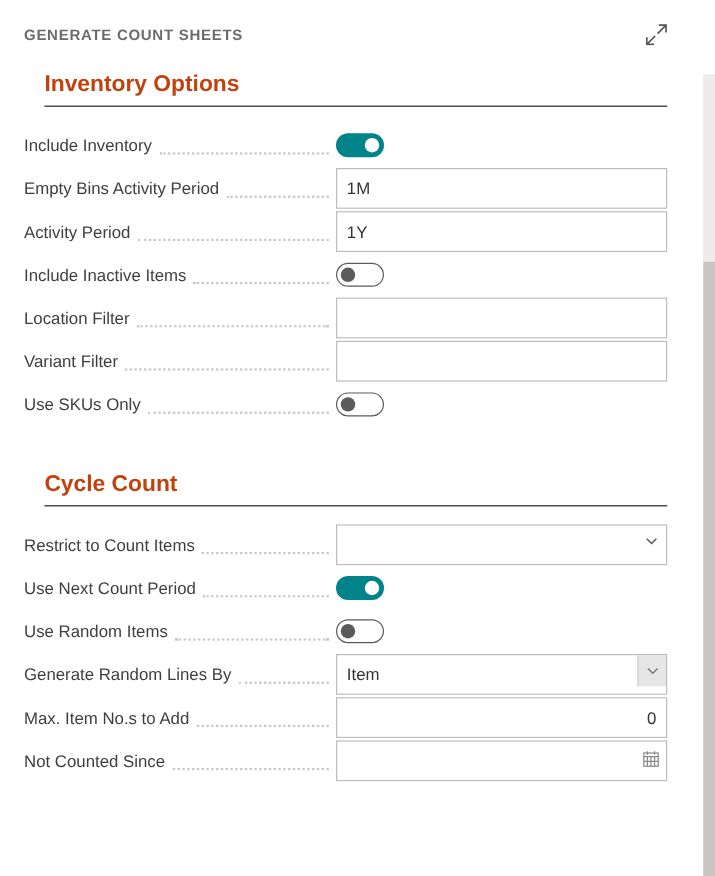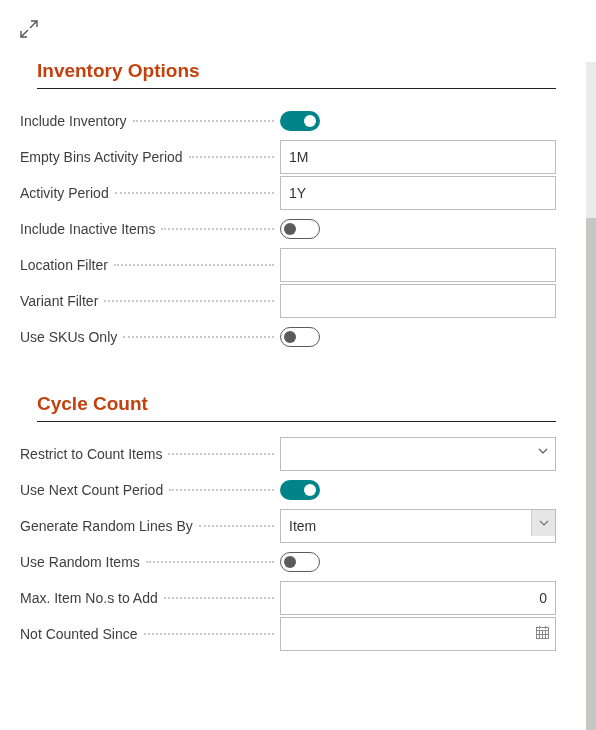--- a/index.html
+++ b/index.html
@@ -61,21 +61,21 @@
   .section-gap { height: 38px; }
   .fields { margin-top: 14px; }
   .row {
     display: flex;
     align-items: center;
     height: 36px;
   }
   .label-col {
     width: 260px;
     display: flex;
-    align-items: center;
+    align-items: flex-end;
     white-space: nowrap;
     overflow: hidden;
   }
   .label-text {
     color: #3e3e3e;
     font-size: 14px;
   }
   .dots {
     flex: 1;
     margin: 0 6px;
@@ -151,20 +151,21 @@
     transform: translateY(-50%);
     pointer-events: none;
   }
 </style>
 </head>
 <body>
 
 <div class="container">
 
   <div class="header-row">
+    <div class="page-title">GENERATE COUNT SHEETS</div>
     <div class="expand-icon">
       <svg width="18" height="18" viewBox="0 0 18 18" stroke="#555" stroke-width="1.4" fill="none">
         <path d="M11 1 H17 V7"></path>
           <path d="M17 1 L10 8"></path>
         <path d="M7 17 H1 V11"></path>
           <path d="M1 17 L8 10"></path>
       </svg>
     </div>
   </div>
 
@@ -279,44 +280,44 @@
       </div>
       <div class="ctrl-col">
         <div class="toggle on">
             <div class="knob"></div>
           </div>
       </div>
     </div>
 
     <div class="row">
       <div class="label-col">
+        <span class="label-text">Use Random Items</span>
+        <span class="dots"></span>
+      </div>
+      <div class="ctrl-col">
+        <div class="toggle off">
+            <div class="knob"></div>
+          </div>
+      </div>
+    </div>
+
+    <div class="row">
+      <div class="label-col">
         <span class="label-text">Generate Random Lines By</span>
         <span class="dots"></span>
       </div>
       <div class="ctrl-col">
         <div class="select-wrap">
           <input class="select" type="text" readonly="" value="Item" style="">
           <div class="chev shaded">
             <svg width="12" height="12" viewBox="0 0 12 12" stroke="#777" stroke-width="1.2" fill="none">
                 <path d="M2 4 L6 8 L10 4"></path>
               </svg>
           </div>
         </div>
-      </div>
-    </div>
-
-    <div class="row">
-      <div class="label-col">
-        <span class="label-text">Use Random Items</span>
-        <span class="dots"></span>
-      </div>
-      <div class="ctrl-col">
-        <div class="toggle off">
-            <div class="knob"></div>
-          </div>
       </div>
     </div>
 
     <div class="row">
       <div class="label-col">
         <span class="label-text">Max. Item No.s to Add</span>
         <span class="dots"></span>
       </div>
       <div class="ctrl-col num-right">
         <input class="text" type="text" value="0" style="">

